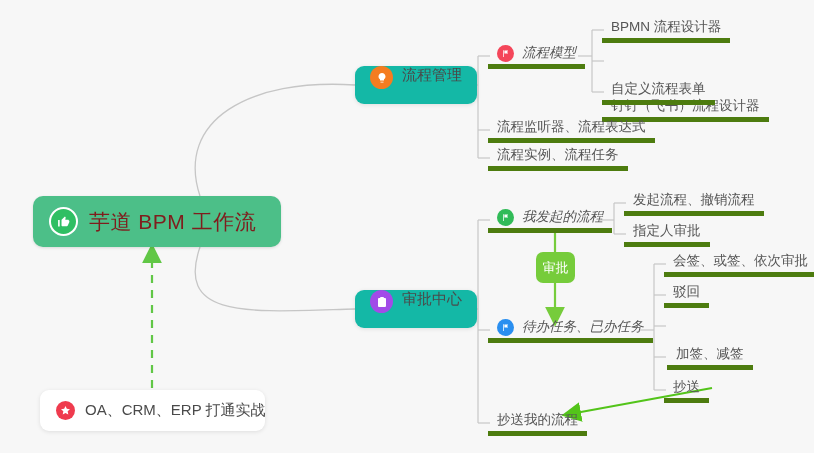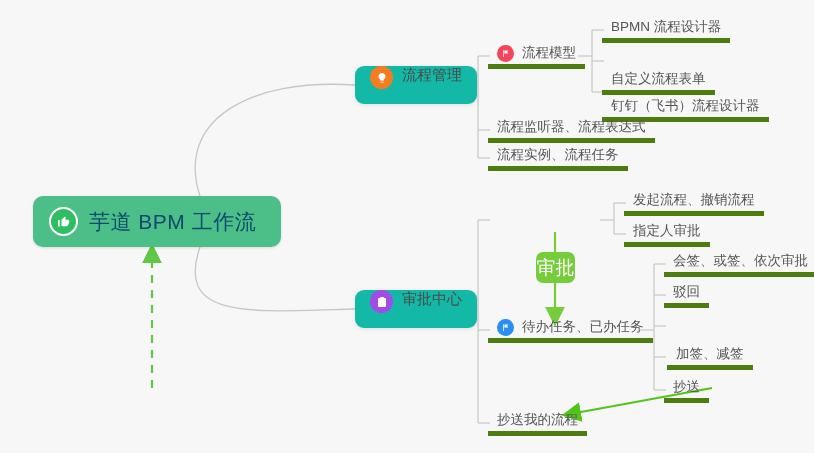--- a/index.html
+++ b/index.html
@@ -16,21 +16,21 @@
   .node{position:absolute;box-sizing:border-box;white-space:nowrap;}
 
   
   .root{
     left:33px;top:196px;width:248px;height:51px;
     background:#4cbf88;border-radius:10px;
     box-shadow:0 1px 3px rgba(0,0,0,.12);
     display:flex;align-items:center;padding-left:16px;
   }
   .root .label{
-    color:#0c4a6e;font-size:21px;letter-spacing:.5px;margin-left:11px;
+    color:#7f1d1d;font-size:21px;letter-spacing:.5px;margin-left:11px;
   }
 
   
   .card{
     background:#14b8a6;border-radius:9px;
     box-shadow:0 1px 4px rgba(0,0,0,.10);
     display:flex;align-items:flex-start;padding:0 15px;
     height:38px;
   }
   .card .label{font-size:15px;color:#4a4a4a;margin-left:9px;}
@@ -39,21 +39,21 @@
   .branch-approve{left:355px;top:290px;}
 
   
   .leaf{
     display:flex;align-items:center;height:27px;
     font-size:13.5px;color:#555555;
     border-bottom:5px solid #4d7c0f;
     padding:0 9px 0 9px;
   }
   .leaf .label{margin-left:0;}
-  .leaf.with-icon .label{margin-left:8px;}
+  .leaf.with-icon .label{margin-left:8px;font-style:italic;}
 
   
   .ic{
     width:17px;height:17px;border-radius:50%;
     display:inline-flex;align-items:center;justify-content:center;
     flex:0 0 auto;
   }
   .ic svg{display:block;}
   .ic-lg{width:23px;height:23px;}
 
@@ -63,21 +63,21 @@
   .ic-flag-red{background:#f4465a;}
   .ic-flag-green{background:#31bb58;}
   .ic-flag-blue{background:#2a8ff0;}
   .ic-star{background:#ef3b4e;width:19px;height:19px;}
 
   
   .badge{
     left:536px;top:252px;width:39px;height:31px;
     background:#76cc3b;border-radius:7px;
     display:flex;align-items:center;justify-content:center;
-    color:#ffffff;font-size:19px;
+    color:#ffffff;font-size:13px;
   }
 
   
   .callout{
     left:40px;top:390px;width:225px;height:41px;
     background:#ffffff;border-radius:9px;
     box-shadow:0 1px 4px rgba(0,0,0,.10);
     display:flex;align-items:center;padding-left:16px;
   }
   .callout .label{font-size:15px;color:#4a4a4a;margin-left:10px;}
@@ -168,40 +168,48 @@
     </span>
     <span class="label">流程模型</span>
   </div>
 
   <div class="node leaf" style="left:602px;top:16px;">
     <span class="label">BPMN 流程设计器</span>
   </div>
   <div class="node leaf" style="left:602px;top:47px;margin-top:48px;">
     <span class="label">钉钉（飞书）流程设计器</span>
   </div>
-  <div class="node leaf" style="left:602px;top:68px;text-align:center;">
+  <div class="node leaf" style="left:602px;top:78px;text-align:center;">
     <span class="label">自定义流程表单</span>
   </div>
 
   <div class="node leaf" style="left:488px;top:116px;">
     <span class="label">流程监听器、流程表达式</span>
   </div>
   <div class="node leaf" style="left:488px;top:144px;">
     <span class="label">流程实例、流程任务</span>
   </div>
 
   <div class="node card branch-approve">
     <span class="ic ic-lg ic-clip">
       <svg width="12" height="12" viewBox="0 0 24 24" fill="#ffffff">
         <path d="M16 4h2a2 2 0 012 2v14a2 2 0 01-2 2H6a2 2 0 01-2-2V6a2 2 0 012-2h2V3h8v1zM9 2h6v3H9V2zm-1 9h8v1.6H8V11zm0 4h6v1.6H8V15z"></path>
       </svg>
     </span>
     <span class="label">审批中心</span>
   </div>
 
+  <div class="node leaf with-icon" style="left:488px;top:206px;">
+    <span class="ic ic-flag-green">
+      <svg width="9" height="9" viewBox="0 0 24 24" fill="#ffffff">
+        <path d="M6 3h2v18H6V3zm3 1h10l-2.5 4L19 12H9V4z"></path>
+      </svg>
+    </span>
+    <span class="label">我发起的流程</span>
+  </div>
   <div class="node leaf" style="left:624px;top:189px;">
     <span class="label">发起流程、撤销流程</span>
   </div>
   <div class="node leaf" style="left:624px;top:220px;">
     <span class="label">指定人审批</span>
   </div>
 
   <div class="node leaf with-icon" style="left:488px;top:316px;text-align:right;">
     <span class="ic ic-flag-blue">
       <svg width="9" height="9" viewBox="0 0 24 24" fill="#ffffff">
@@ -225,14 +233,22 @@
   </div>
 
   <div class="node leaf" style="left:488px;top:409px;">
     <span class="label">抄送我的流程</span>
   </div>
 
   <div class="node badge">
     <span>审批</span>
   </div>
 
+  <div class="node callout">
+    <span class="ic ic-star">
+      <svg width="11" height="11" viewBox="0 0 24 24" fill="#ffffff">
+        <path d="M12 2l2.9 6.3 6.9.8-5.1 4.7 1.4 6.8L12 17.3 5.9 20.6l1.4-6.8L2.2 9.1l6.9-.8L12 2z"></path>
+      </svg>
+    </span>
+    <span class="label">OA、CRM、ERP 打通实战</span>
+  </div>
 
 </div>
 
 </body></html>

